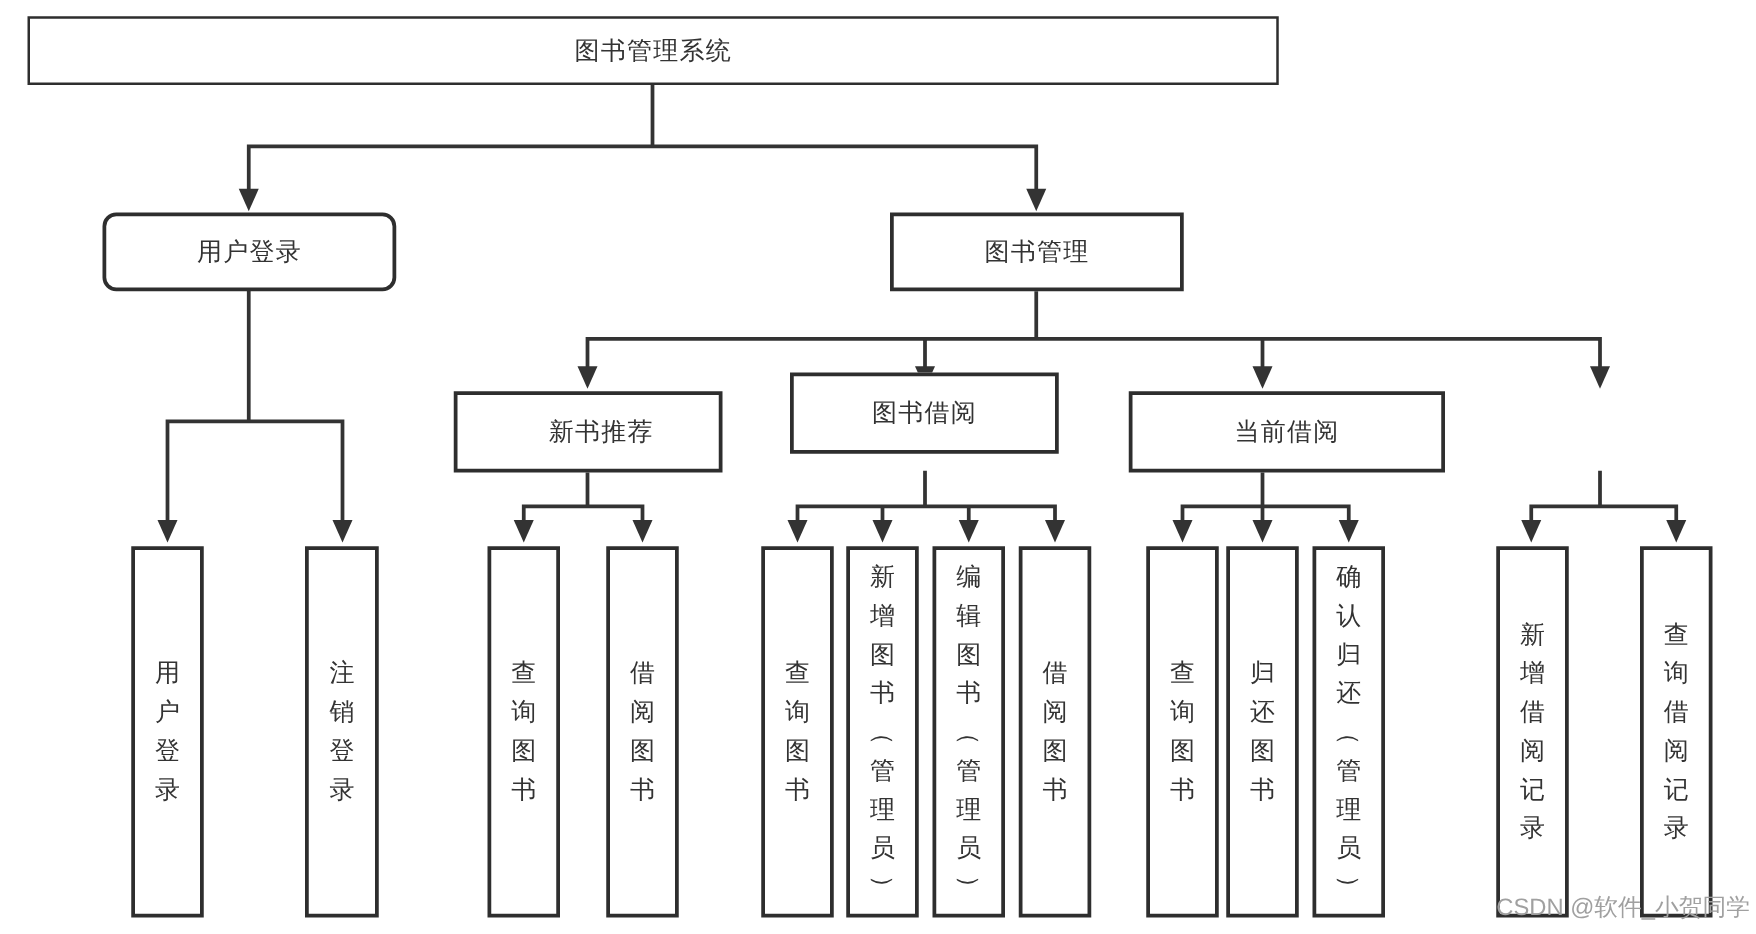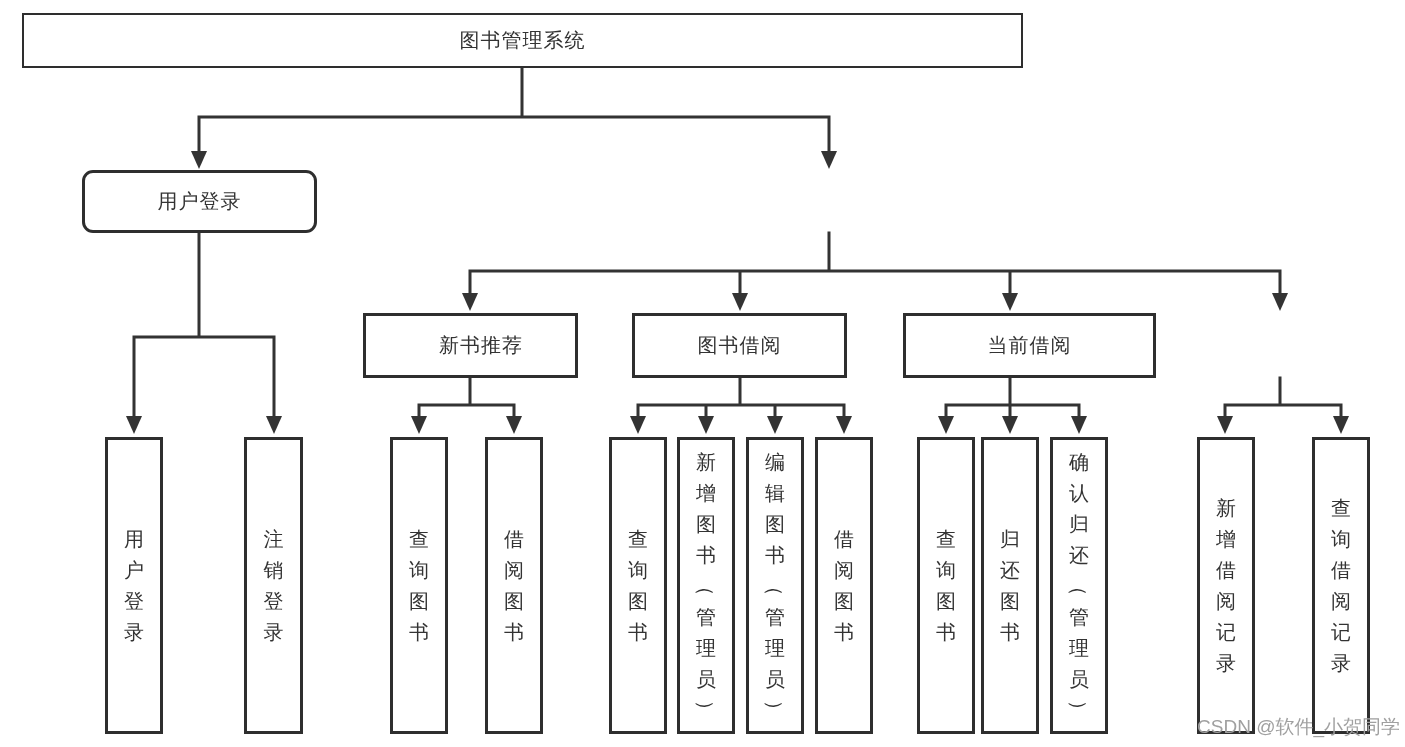--- a/index.html
+++ b/index.html
@@ -88,23 +88,24 @@
     <polygon points="938,416 954,416 946,434"></polygon>
     <polygon points="1002,416 1018,416 1010,434"></polygon>
     <polygon points="1071,416 1087,416 1079,434"></polygon>
     <polygon points="1217,416 1233,416 1225,434"></polygon>
     <polygon points="1333,416 1349,416 1341,434"></polygon>
   </svg>
 
   <div class="node root-node" style="left:22px; top:13px; width:1001px; height:55px;">图书管理系统</div>
 
   <div class="node" style="left:82px; top:170px; width:235px; height:63px;border-radius:11px;">用户登录</div>
+  <div class="node" style="left:712px; top:170px; width:235px; height:63px;">图书管理</div>
 
   <div class="node" style="left:363px; top:313px; width:215px; height:65px;padding-left:21px;">新书推荐</div>
-  <div class="node" style="left:632px; top:313px; width:215px; height:65px;">图书借阅</div>
+  <div class="node" style="left:632px; top:298px; width:215px; height:65px;">图书借阅</div>
   <div class="node" style="left:903px; top:313px; width:253px; height:65px;">当前借阅</div>
 
   <div class="node vert" style="left:105px; top:437px; width:58px; height:297px;">
       <span class="char">用</span>
       <span class="char">户</span>
       <span class="char">登</span>
       <span class="char">录</span>
     </div>
   <div class="node vert" style="left:244px; top:437px; width:59px; height:297px;">
       <span class="char">注</span>

